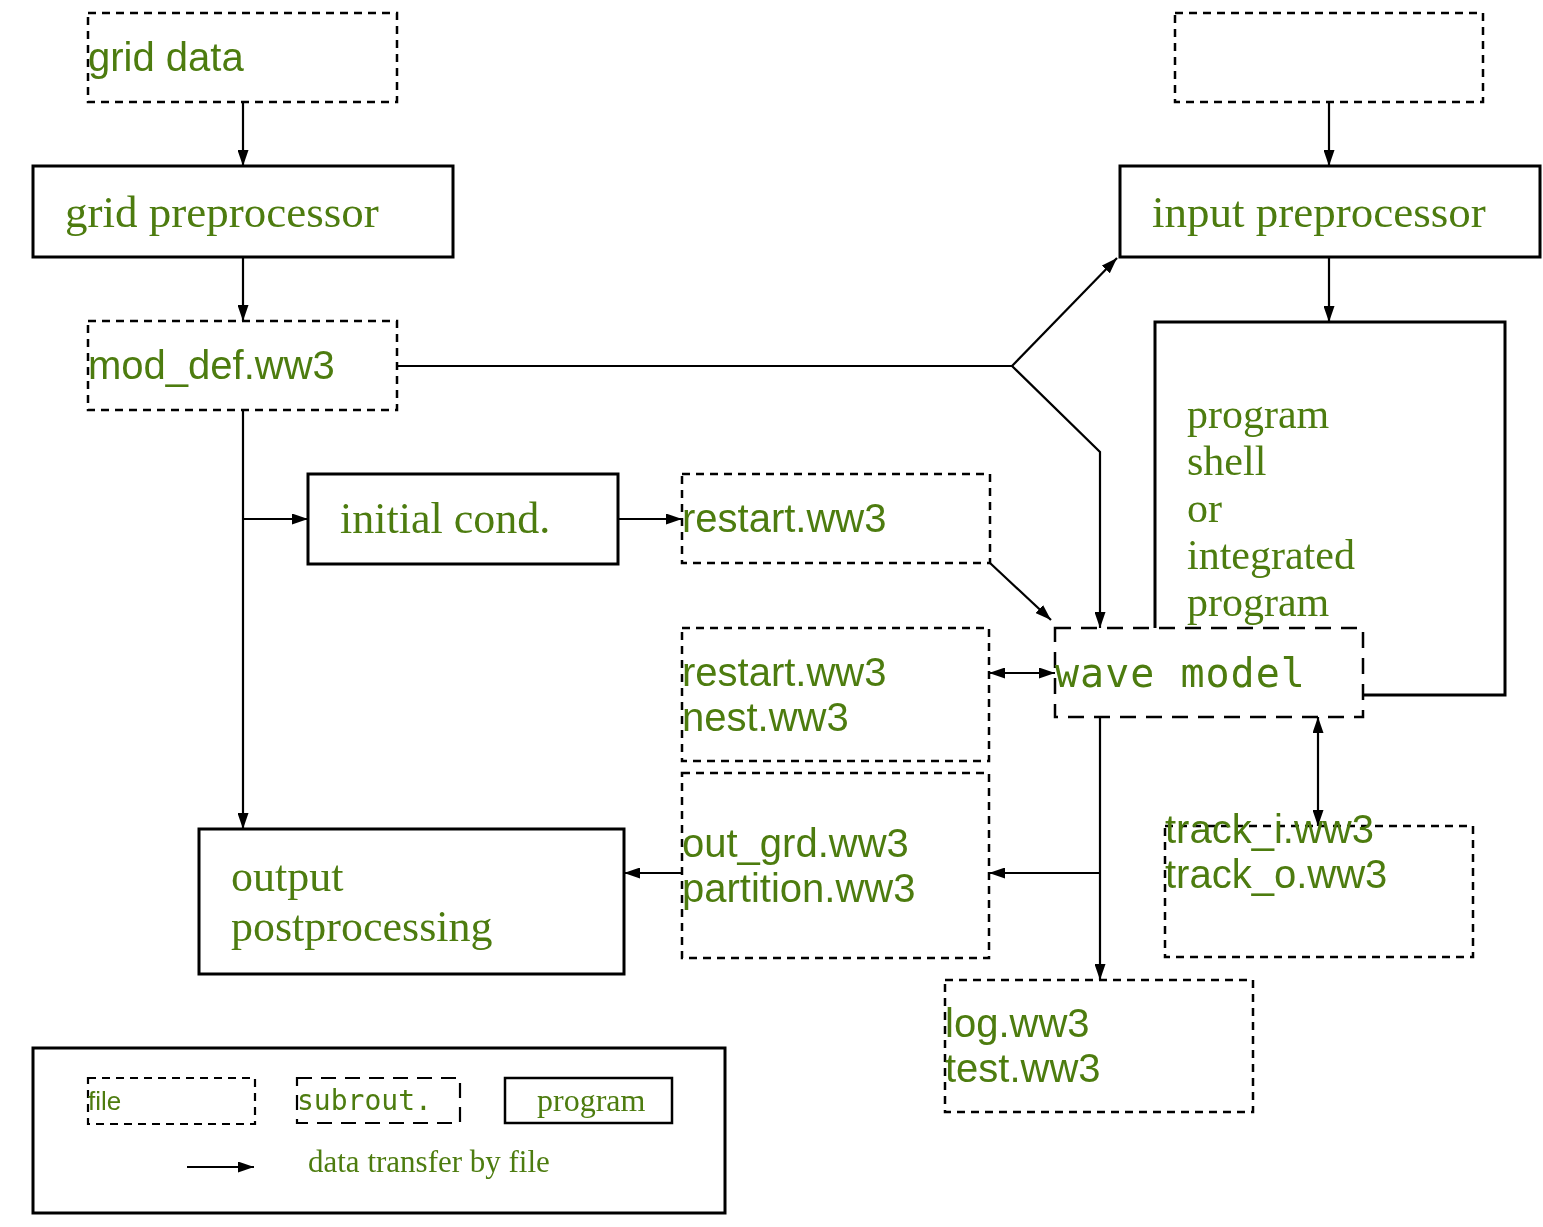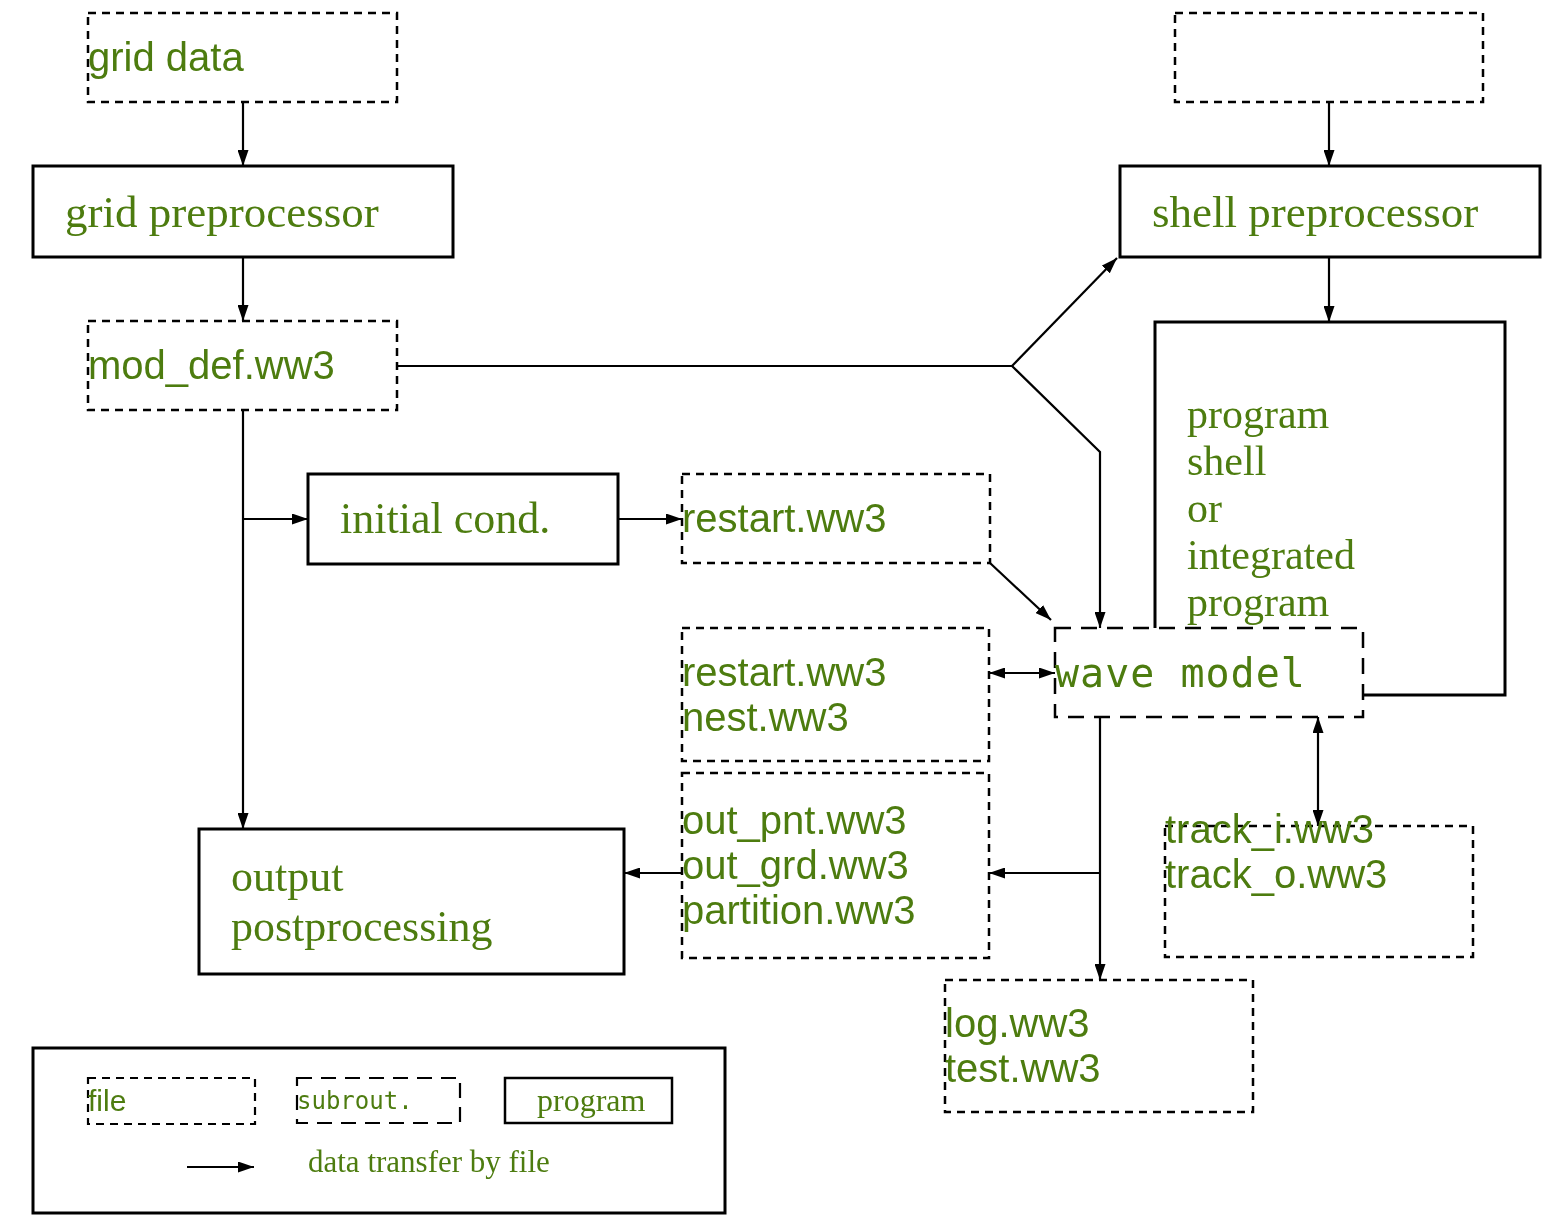--- a/index.html
+++ b/index.html
@@ -11,22 +11,22 @@
     text-align:center;color:#4d7c0f;pointer-events:none;white-space:nowrap;
   }
   .sans{font-family:"Liberation Sans","DejaVu Sans",sans-serif;}
   .serif{font-family:"Liberation Serif","DejaVu Serif",serif;padding-left:32px;}
   .mono{font-family:"DejaVu Sans Mono","Liberation Mono",monospace;}
   .file-lbl{font-size:40px;line-height:1.12;}
   .prog-lbl{font-size:44px;line-height:1.12;}
   .pre-lbl{font-size:45px;}
   .shell-lbl{font-size:42px;line-height:1.12;}
   .wave-lbl{font-size:40px;letter-spacing:1px;}
-  .legend-file{font-size:30px;}
-  .legend-sub{font-size:24px;}
+  .legend-file{font-size:26px;}
+  .legend-sub{font-size:28px;}
   .legend-prog{font-size:32px;}
   .legend-caption{font-size:31px;justify-content:flex-start;}
 </style>
 </head>
 <body>
 
 <div id="canvas">
 
   <svg id="wires" viewBox="0 0 1543 1227" xmlns="http://www.w3.org/2000/svg">
     <defs>
@@ -91,42 +91,41 @@
   <div class="label serif prog-lbl" style="left:308px;top:474px;width:248px;height:90px;">
     <span>initial cond.</span>
   </div>
 
   <div class="label sans file-lbl" style="left:682px;top:474px;width:308px;height:89px;">
     <span>restart.ww3</span>
   </div>
 
 
   <div class="label serif pre-lbl" style="left:1120px;top:166px;width:420px;height:91px;">
-    <span>shell preprocessor</span>
+    <span>input preprocessor</span>
   </div>
 
   <div class="label serif shell-lbl" style="left:1155px;top:322px;width:350px;height:373px;">
     <div>program</div>
     <div>shell</div>
     <div>or</div>
     <div>integrated</div>
     <div>program</div>
   </div>
 
   <div class="label mono wave-lbl" style="left:1055px;top:628px;width:308px;height:89px;">
     <span>wave model</span>
   </div>
 
   <div class="label sans file-lbl" style="left:682px;top:628px;width:307px;height:133px;">
     <div>restart.ww3</div>
     <div>nest.ww3</div>
   </div>
 
   <div class="label sans file-lbl" style="left:682px;top:773px;width:307px;height:185px;">
-    <div>out_pnt.ww3</div>
     <div>out_grd.ww3</div>
     <div>partition.ww3</div>
   </div>
 
   <div class="label serif prog-lbl" style="left:199px;top:829px;width:425px;height:145px;">
     <div>output</div>
     <div>postprocessing</div>
   </div>
 
   <div class="label sans file-lbl" style="left:1165px;top:786px;width:308px;height:131px;">

